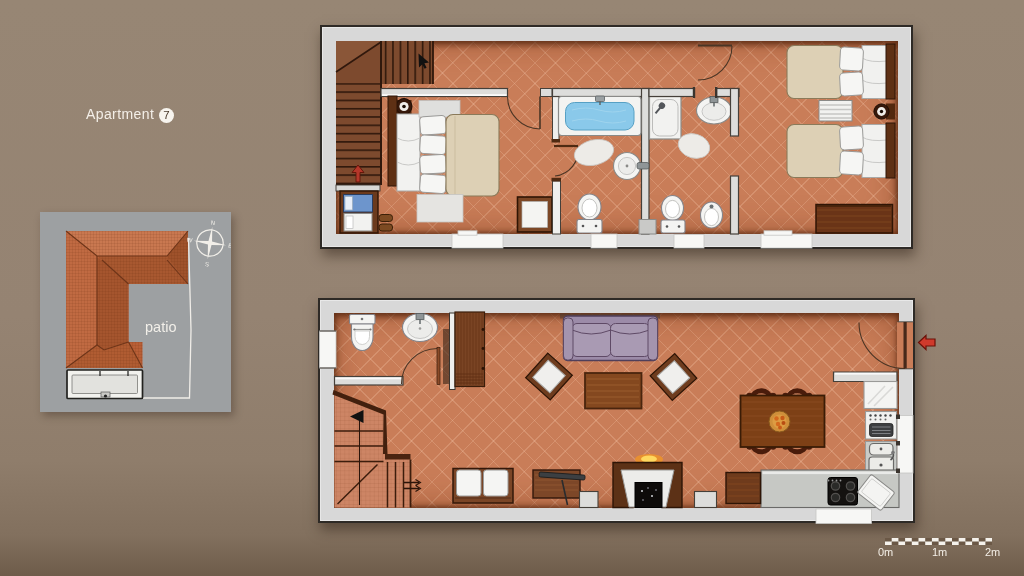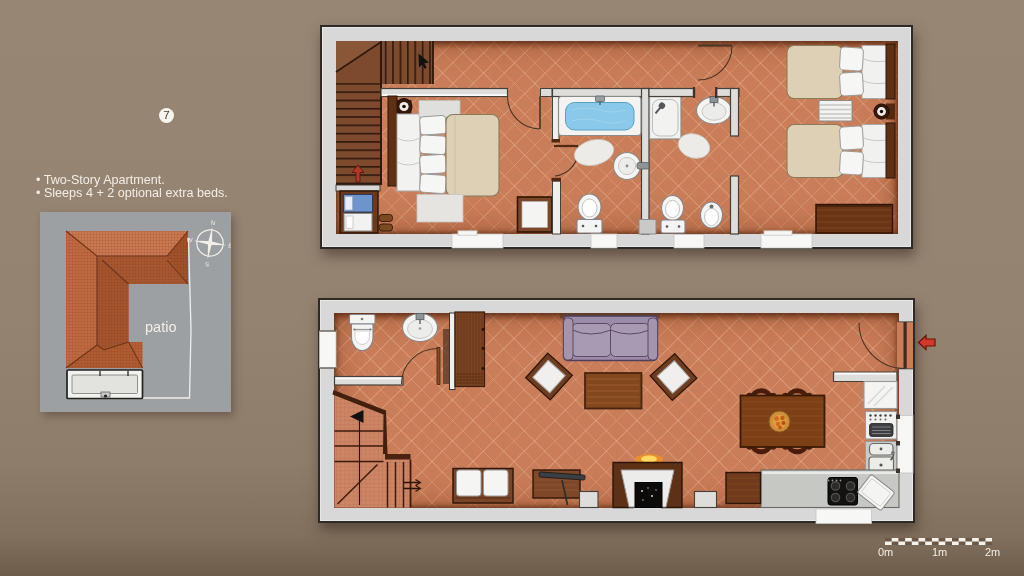--- a/index.html
+++ b/index.html
@@ -10,25 +10,25 @@
  background-image:
   repeating-linear-gradient(45deg, rgba(245,198,168,.27) 0 1.3px, rgba(0,0,0,0) 1.3px 14.5px),
   repeating-linear-gradient(-45deg, rgba(245,198,168,.27) 0 1.3px, rgba(0,0,0,0) 1.3px 14.5px);
  box-shadow: inset 0 0 32px rgba(110,45,15,.5), inset 0 4px 6px rgba(60,25,8,.55), inset 0 -2px 4px rgba(60,25,8,.32), inset 3px 0 6px rgba(60,25,8,.3), inset -3px 0 6px rgba(60,25,8,.3);}
 .plan{position:absolute;background:#d8d8d8;border:2px solid #2e2a26;
  box-shadow:2px 7px 12px rgba(45,32,22,.5), inset 0 0 0 1px #e8e8e8;}
 </style></head>
 <body>
 <div id="page">
 
+<div class="abs" style="left:86px;top:106px;width:200px;color:#f4efe8;font-size:14px;letter-spacing:.4px;">Apartment</div>
 
 <div class="abs" style="left:159px;top:108px;width:15px;height:15px;border-radius:50%;background:#f7f4ee;color:#4a3a2c;font-size:11.5px;text-align:center;line-height:15px;">7</div>
 
 
-<div class="abs" style="left:36px;top:174px;width:280px;color:#f2ede5;font-size:12.6px;line-height:13.4px;">• Two-Story Apartment.<br>• Sleeps 4 + 2 optional extra beds.</div>
 
 <div class="abs" style="left:40px;top:212px;width:191px;height:200px;background:#9da0a2;box-shadow:3px 4px 8px rgba(45,32,22,.35);"></div>
 
 <svg class="abs" style="left:40px;top:212px;" width="191" height="200" viewBox="40 212 191 200">
  <defs>
   <pattern id="tile" width="3" height="3" patternUnits="userSpaceOnUse">
    <rect width="3" height="3" fill="none"></rect>
    <path d="M0 0H3M0 0V3" stroke="rgba(90,35,12,.30)" stroke-width="0.7"></path>
   </pattern>
  </defs>

